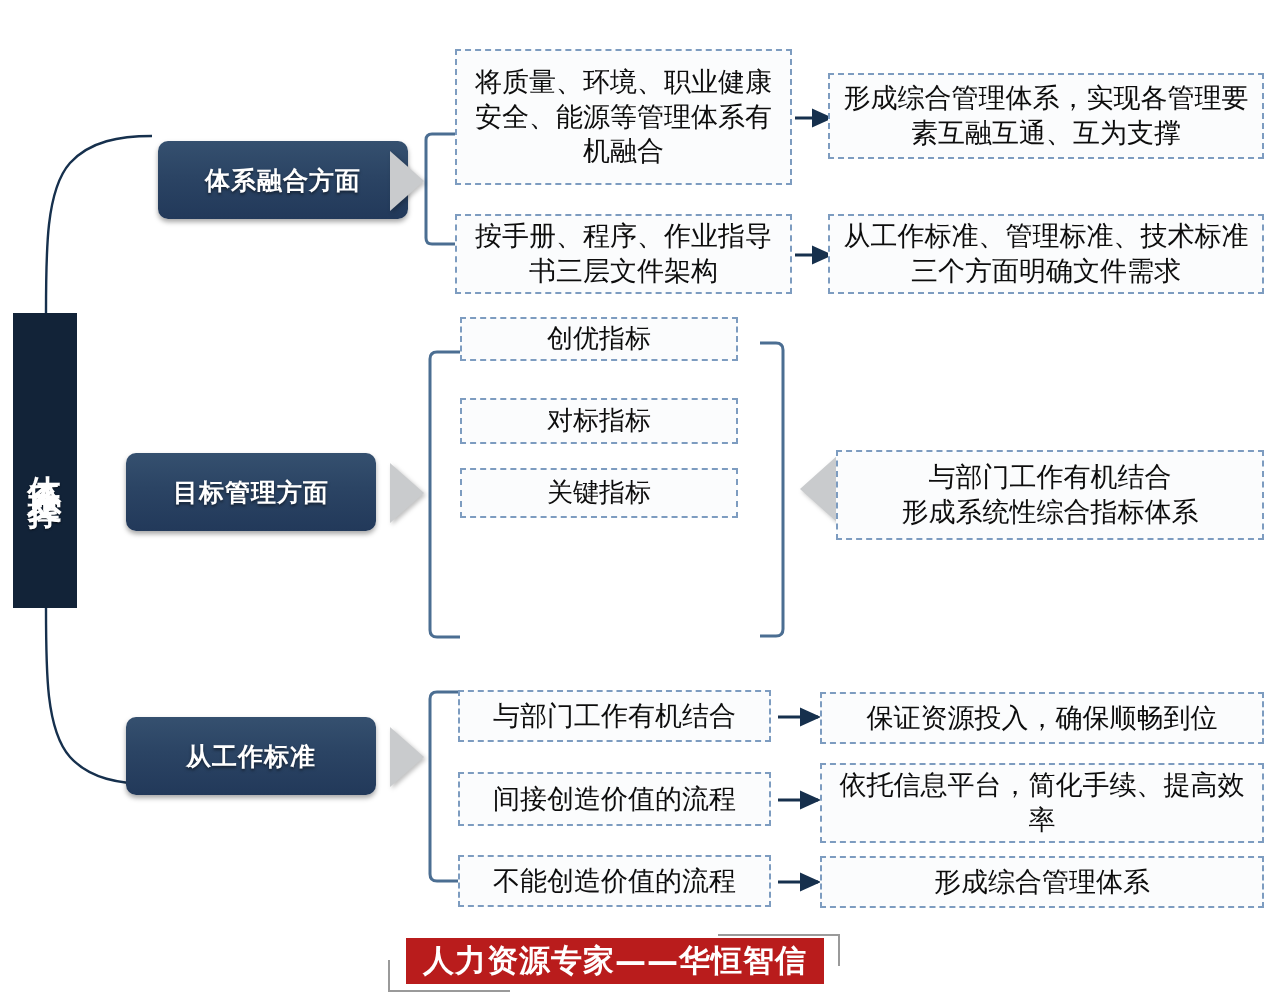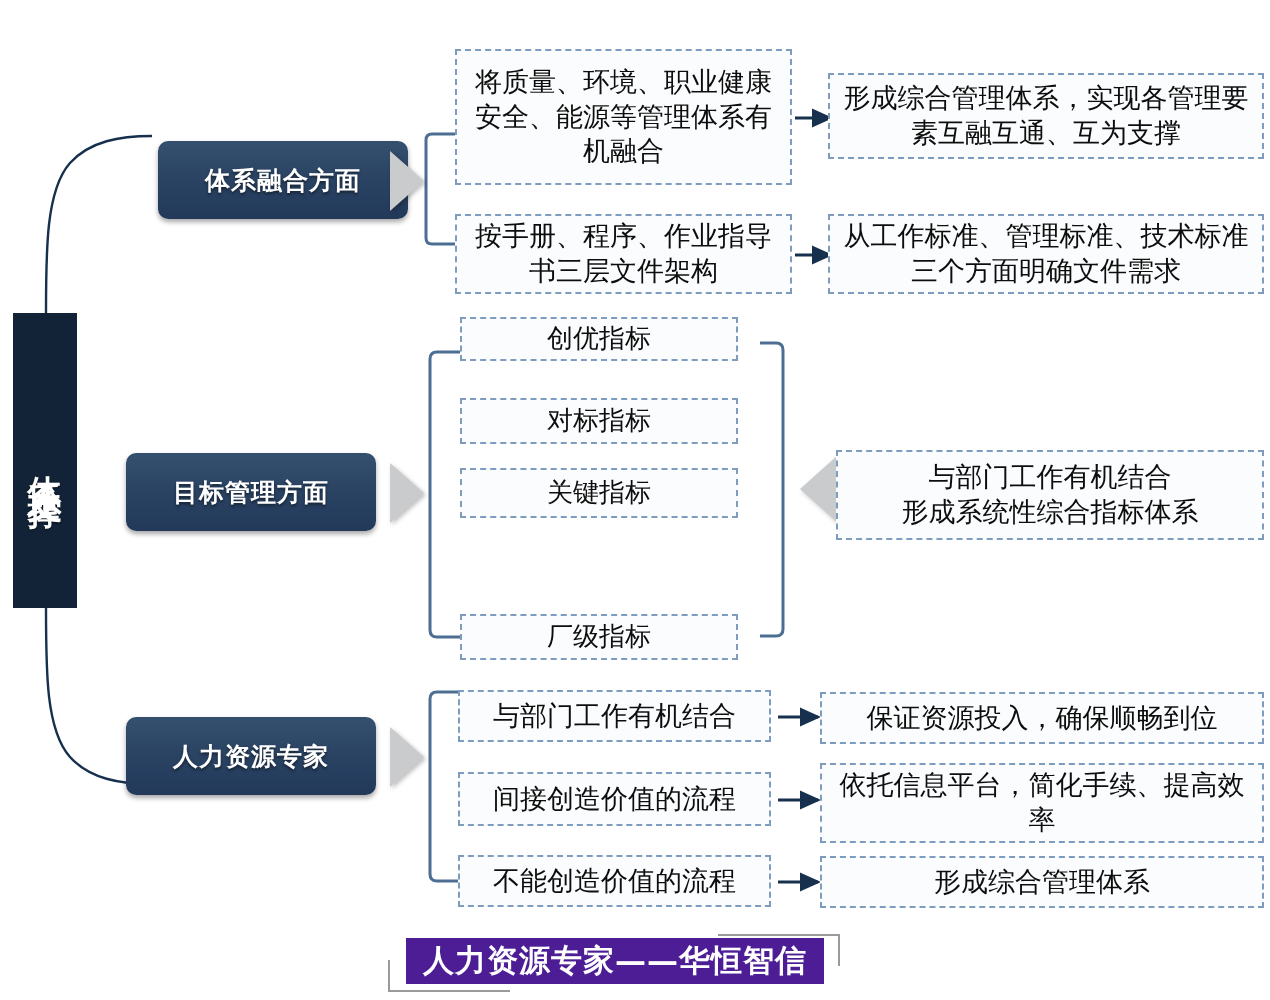--- a/index.html
+++ b/index.html
@@ -110,21 +110,21 @@
     top: 934px;
     width: 452px;
     height: 58px;
   }
   .footer-band {
     position: absolute;
     left: 18px;
     top: 4px;
     width: 418px;
     height: 46px;
-    background: #4c1d95;
+    background: #b91c1c;
     display: flex;
     align-items: center;
     justify-content: center;
   }
   .footer-text {
     color: #ffffff;
     font-size: 31px;
     font-weight: bold;
     letter-spacing: 1px;
   }
@@ -198,31 +198,30 @@
   <div class="dbox" style="left:455px; top:214px; width:337px; height:80px;">按手册、程序、作业指导书三层文件架构</div>
 
   <div class="pill" style="left:126px; top:453px;">
     <span>目标管理方面</span>
   </div>
   <div class="tri-right" style="left:390px; top:463px;"></div>
 
   <div class="dbox small" style="left:460px; top:317px; width:278px; height:44px;">创优指标</div>
   <div class="dbox small" style="left:460px; top:389px; width:278px; height:46px;margin-top:9px;">对标指标</div>
   <div class="dbox small" style="left:460px; top:468px; width:278px; height:50px;">关键指标</div>
-  <div class="dbox small" style="left:460px; top:614px; width:278px; height:46px;">厂级指标</div>
 
   <div class="tri-left" style="left:800px; top:455px;"></div>
 
   <div class="dbox" style="left:836px; top:450px; width:428px; height:90px; flex-direction:column;">
     <span>与部门工作有机结合</span>
     <span>形成系统性综合指标体系</span>
   </div>
 
   <div class="pill" style="left:126px; top:717px;">
-    <span>人力资源专家</span>
+    <span>从工作标准</span>
   </div>
   <div class="tri-right" style="left:390px; top:727px;"></div>
 
   <div class="dbox" style="left:458px; top:690px; width:313px; height:52px;">与部门工作有机结合</div>
   <div class="dbox" style="left:820px; top:692px; width:444px; height:52px;">保证资源投入，确保顺畅到位</div>
 
   <div class="dbox" style="left:458px; top:772px; width:313px; height:54px;">间接创造价值的流程</div>
   <div class="dbox" style="left:820px; top:763px; width:444px; height:80px;">依托信息平台，简化手续、提高效率</div>
 
   <div class="dbox" style="left:458px; top:855px; width:313px; height:52px;">不能创造价值的流程</div>

